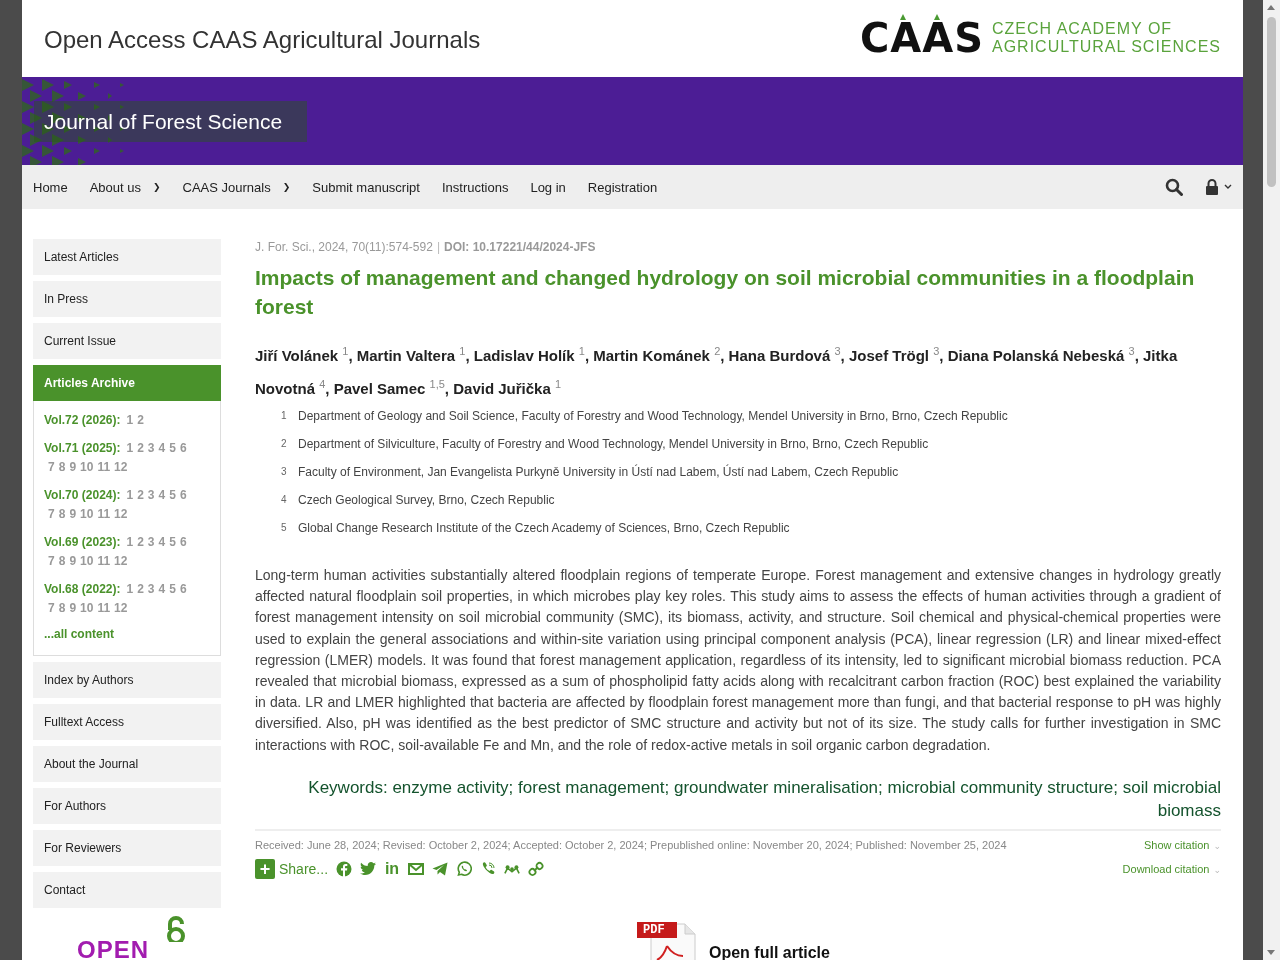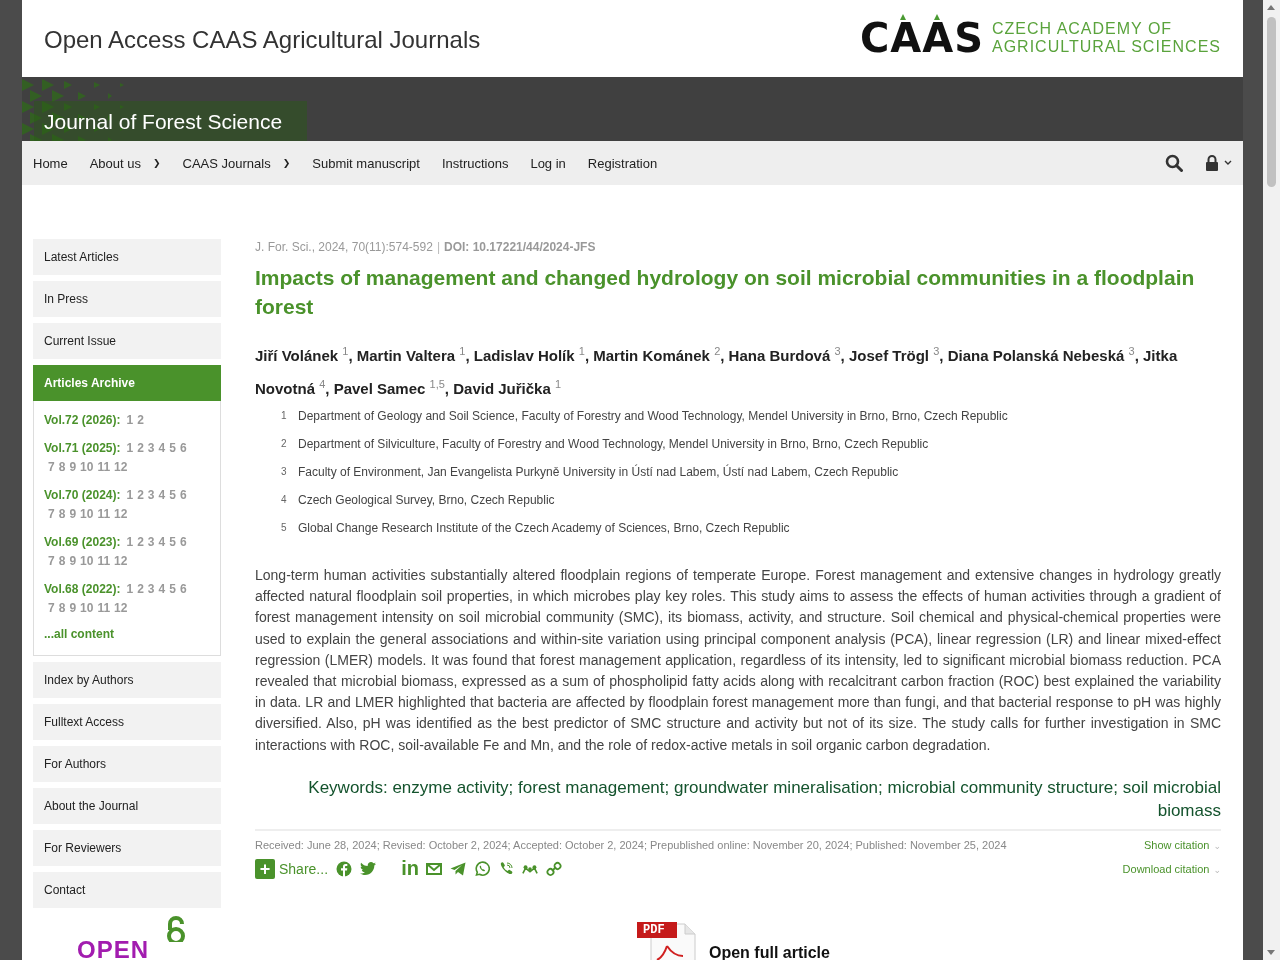--- a/index.html
+++ b/index.html
@@ -7,21 +7,21 @@
   body { background: #4b4b4b; font-family: "Liberation Sans", "DejaVu Sans", sans-serif; color: #333; position: relative; }
   .page { position: absolute; left: 22px; top: 0; width: 1221px; height: 960px; background: #fff; overflow: hidden; }
   
   .topbar { height: 77px; position: relative; }
   .site-title { position: absolute; left: 22px; top: 26px; font-size: 24px; color: #333; }
   .logo { position: absolute; right: 22px; top: 18px; display: flex; align-items: center; gap: 8px; }
   .logo-mark { font-family: "DejaVu Sans", sans-serif; font-weight: bold; font-size: 40px; color: #111; letter-spacing: 1px; position: relative; line-height: 40px; }
   .logo-mark .tri { position: absolute; top: -4px; width: 0; height: 0; border-left: 3px solid transparent; border-right: 3px solid transparent; border-bottom: 6px solid #4a9a32; }
   .logo-text { color: #5aa33c; font-size: 16px; line-height: 18px; letter-spacing: 1px; }
   
-  .banner { height: 64px; background: #404040; position: relative; overflow: hidden; }
+  .banner { height: 88px; background: #4c1d95; position: relative; overflow: hidden; }
   .banner-pattern { position: absolute; left: 0; top: 0; width: 160px; height: 88px; }
   .banner-title-box { position: absolute; left: 12px; top: 24px; width: 273px; height: 41px; background: rgba(40,90,20,0.45); }
   .banner-title { position: absolute; left: 22px; top: 33px; color: #fff; font-size: 21px; }
   
   .nav { height: 44px; background: #eeeeee; display: flex; align-items: center; position: relative; }
   .nav-item { font-size: 13px; color: #222; padding: 0 11px; display: flex; align-items: center; gap: 6px; cursor: pointer; }
   .nav-item .chev { font-size: 9px; margin-left: 6px; }
   .nav-right { position: absolute; right: 10px; top: 0; height: 44px; display: flex; align-items: center; gap: 22px; }
   .icon-btn { display: flex; align-items: center; cursor: pointer; }
   
@@ -191,22 +191,22 @@
       <div class="vol">
         <span class="vol-label">Vol.69 (2023):</span><span class="vol-issue first">1</span><span class="vol-issue">2</span><span class="vol-issue">3</span><span class="vol-issue">4</span><span class="vol-issue">5</span><span class="vol-issue">6</span><br><span class="vol-issue">7</span><span class="vol-issue">8</span><span class="vol-issue">9</span><span class="vol-issue">10</span><span class="vol-issue">11</span><span class="vol-issue">12</span>
       </div>
       <div class="vol">
         <span class="vol-label">Vol.68 (2022):</span><span class="vol-issue first">1</span><span class="vol-issue">2</span><span class="vol-issue">3</span><span class="vol-issue">4</span><span class="vol-issue">5</span><span class="vol-issue">6</span><br><span class="vol-issue">7</span><span class="vol-issue">8</span><span class="vol-issue">9</span><span class="vol-issue">10</span><span class="vol-issue">11</span><span class="vol-issue">12</span>
       </div>
       <div class="all-content">...all content</div>
     </div>
     <div class="side-item">Index by Authors</div>
     <div class="side-item">Fulltext Access</div>
+    <div class="side-item">About the Journal</div>
     <div class="side-item">For Authors</div>
-    <div class="side-item">About the Journal</div>
     <div class="side-item">For Reviewers</div>
     <div class="side-item">Contact</div>
     <div class="oa-logo">
       <svg width="30" height="26" viewBox="0 0 30 26" style="position:absolute;left:84px;top:-4px;">
           <path d="M9 14 V8 a6 6 0 0 1 12 0" fill="none" stroke="#4a922b" stroke-width="4"></path>
           <circle cx="15" cy="20" r="7" fill="none" stroke="#4a922b" stroke-width="4"></circle>
         </svg>
       <span style="position:absolute;left:0;top:16px;">OPEN ACCESS</span>
     </div>
   </div>
@@ -270,21 +270,21 @@
             <svg width="16" height="16" viewBox="0 0 16 16">
               <circle cx="8" cy="8" r="7.5" fill="#4a922b"></circle>
               <path d="M9 16 V9.5 h2 l0.3-2.2 H9 V6 c0-0.6 0.2-1 1-1 h1.3 V3 c-0.3 0-1-0.1-1.8-0.1 C7.8 2.9 7 3.9 7 5.6 v1.7 H5 v2.2 h2 V16z" fill="#fff"></path>
             </svg>
           </span>
         <span class="sicon">
             <svg width="16" height="14" viewBox="0 0 16 14">
               <path d="M16 1.7 c-0.6 0.3-1.2 0.4-1.9 0.5 0.7-0.4 1.2-1 1.4-1.8 -0.6 0.4-1.3 0.6-2.1 0.8 C12.8 0.5 12 0.1 11 0.1 c-1.8 0-3.3 1.5-3.3 3.3 0 0.3 0 0.5 0.1 0.7 C5.1 4 2.7 2.7 1.1 0.7 0.8 1.2 0.7 1.8 0.7 2.4 c0 1.1 0.6 2.1 1.5 2.7 -0.5 0-1-0.2-1.5-0.4 0 1.6 1.1 2.9 2.6 3.2 -0.3 0.1-0.6 0.1-0.9 0.1 -0.2 0-0.4 0-0.6-0.1 0.4 1.3 1.6 2.3 3.1 2.3 -1.1 0.9-2.5 1.4-4.1 1.4 -0.3 0-0.5 0-0.8 0 1.5 0.9 3.2 1.5 5 1.5 6 0 9.3-5 9.3-9.3 v-0.4 C15 2.9 15.6 2.4 16 1.7z" fill="#4a922b"></path>
             </svg>
           </span>
-        <span class="sicon" style="color:#4a922b;font-weight:bold;font-size:20px;margin-left:18px;">in</span>
+        <span class="sicon" style="color:#4a922b;font-weight:bold;font-size:16px;">in</span>
         <span class="sicon">
             <svg width="16" height="12" viewBox="0 0 16 12">
               <rect x="1" y="1" width="14" height="10" fill="none" stroke="#4a922b" stroke-width="2"></rect>
               <polyline points="1,1 8,7 15,1" fill="none" stroke="#4a922b" stroke-width="2"></polyline>
             </svg>
           </span>
         <span class="sicon">
             <svg width="16" height="14" viewBox="0 0 16 14">
               <path d="M0.5 6.5 L15.5 0.5 L13 13.5 L8 10 L5.5 12.5 L5.5 9 L12 3 L4.5 8 Z" fill="#4a922b"></path>
             </svg>

